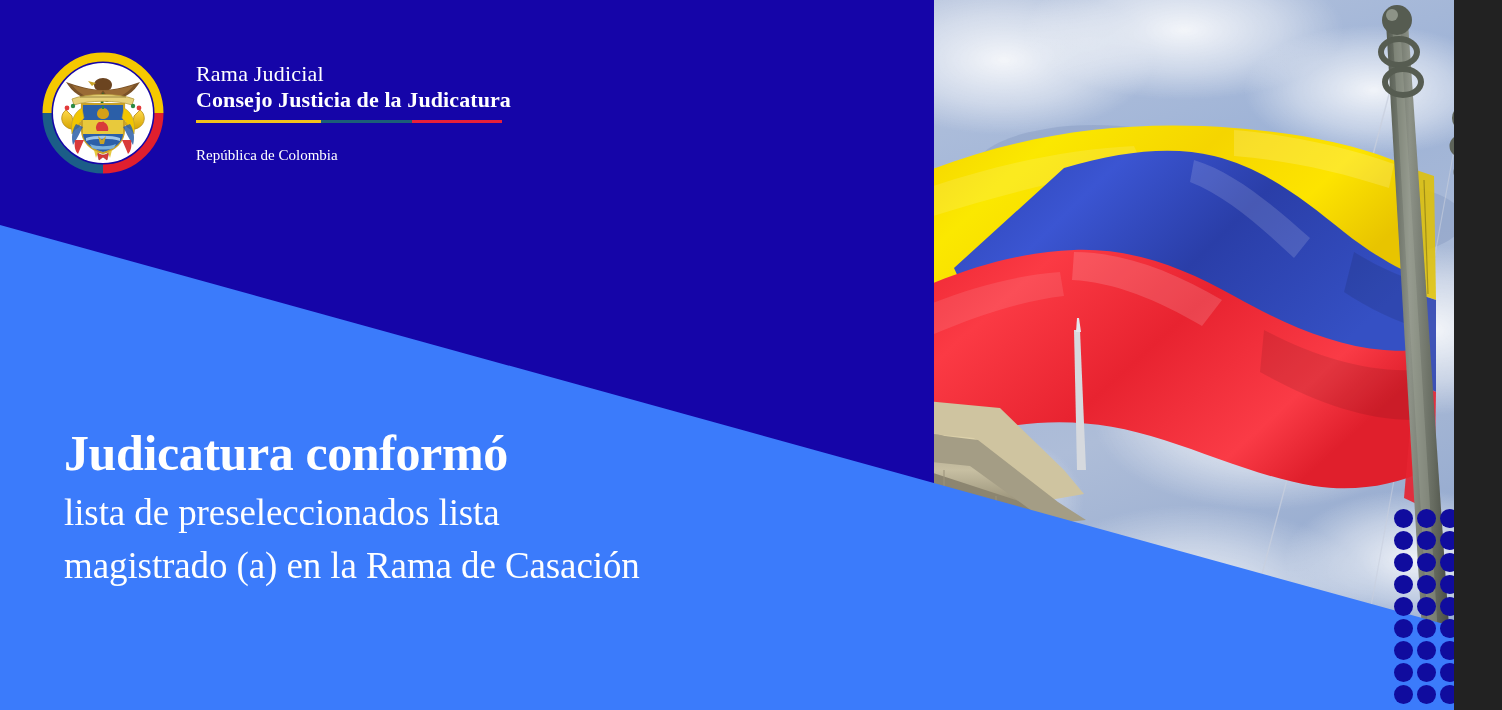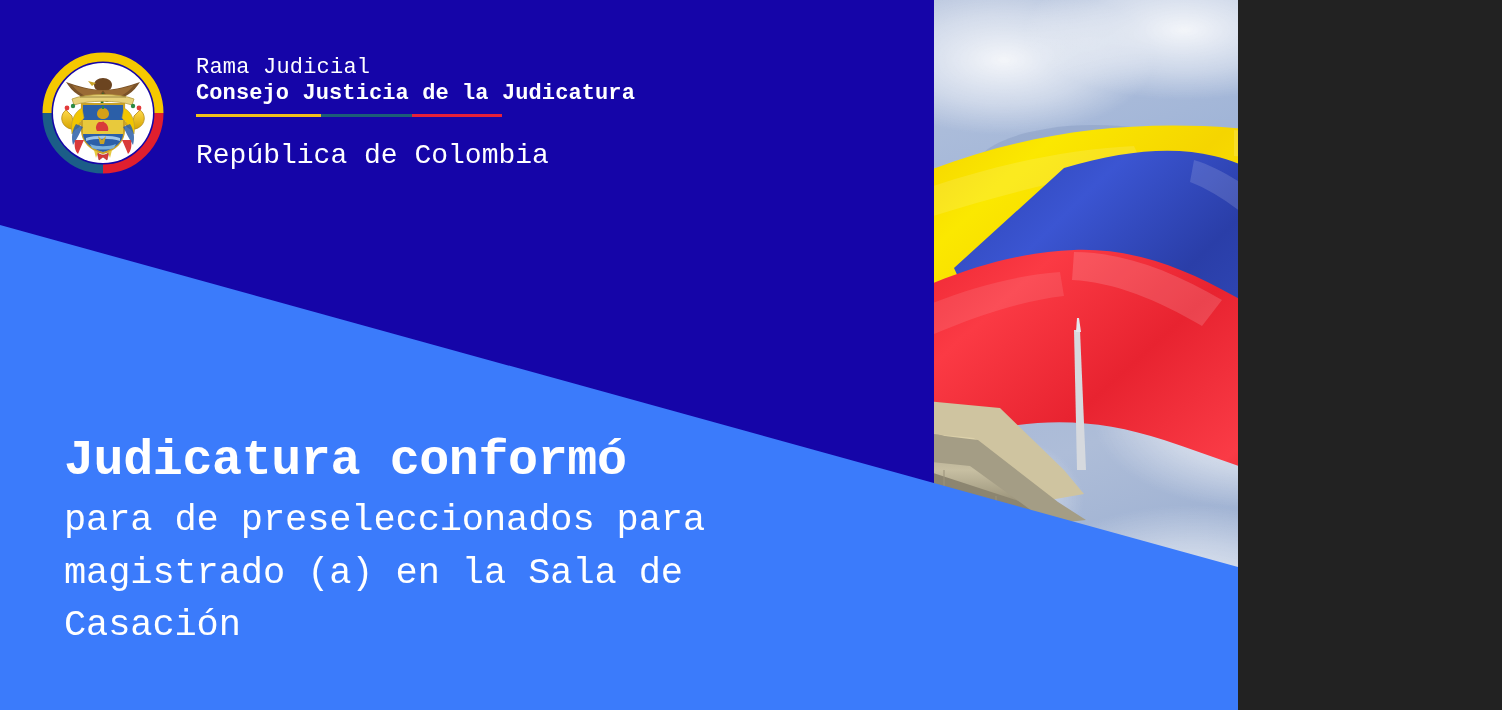--- a/index.html
+++ b/index.html
@@ -3,25 +3,25 @@
 <meta charset="utf-8">
 <title>Judicatura conformó lista de preseleccionados</title>
 <style>
   html, body {
     margin: 0;
     padding: 0;
     background: #222;
   }
   .banner {
     position: relative;
-    width: 1238px;
+    width: 1454px;
     height: 710px;
     overflow: hidden;
     background: #1505A8;
-    font-family: Liberation Mono, monospace;
+    font-family: Liberation Serif, serif;
     -webkit-font-smoothing: antialiased;
   }
 
   
   .photo {
     position: absolute;
     left: 934px;
     top: 0;
     width: 568px;
     height: 710px;
@@ -85,39 +85,39 @@
     display: flex;
     width: 306px;
     height: 3px;
     margin-top: 9px;
   }
   .logo-rule span { display: block; height: 3px; }
   .rule-yellow { width: 125px; background: #F1C21B; }
   .rule-teal   { width: 91px;  background: #1C5E77; }
   .rule-red    { width: 90px;  background: #E8203A; }
   .logo-line3 {
-    font-size: 28px;
+    font-size: 15px;
     margin-top: 25px;
     white-space: nowrap;
   }
 
   
   .headline {
     position: absolute;
     left: 64px;
     top: 428px;
     color: #ffffff;
     width: 760px;
   }
   .headline-main {
     font-size: 50px;
     font-weight: 700;
     line-height: 1.02;
     letter-spacing: -0.4px;
-    margin: 7px 0 8px 0;
+    margin: 0 0 8px 0;
   }
   .headline-sub {
     font-size: 37px;
     font-weight: 400;
     line-height: 1.42;
     letter-spacing: -0.1px;
     margin: 0;
   }
   .headline-sub span { display: block; }
 
@@ -396,22 +396,22 @@
         <span class="rule-teal"></span>
         <span class="rule-red"></span>
       </div>
       <div class="logo-line3">República de Colombia</div>
     </div>
   </div>
 
   <div class="headline">
     <div class="headline-main">Judicatura conformó</div>
     <div class="headline-sub">
-      <span>para de preseleccionados para</span>
-      <span>magistrado (a) en la Sala de Casación</span>
+      <span>lista de preseleccionados lista</span>
+      <span>magistrado (a) en la Rama de Casación</span>
     </div>
   </div>
 
   <div class="dot-grid">
       <span class="dot" style="background: rgb(16, 12, 158); width: 19px; height: 19px;"></span>
       <span class="dot" style="background: rgb(16, 12, 158); width: 19px; height: 19px;"></span>
       <span class="dot" style="background: rgb(16, 12, 158); width: 19px; height: 19px;"></span>
       <span class="dot" style="background: rgb(16, 12, 158); width: 19px; height: 19px;"></span>
       <span class="dot" style="background: rgb(16, 12, 158); width: 19px; height: 19px;"></span>
       <span class="dot" style="background: rgb(16, 12, 158); width: 19px; height: 19px;"></span>

